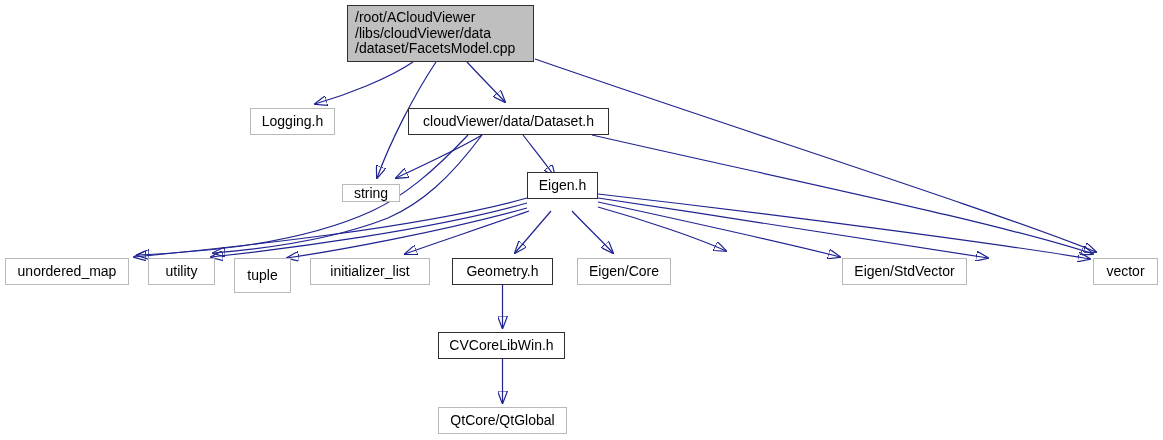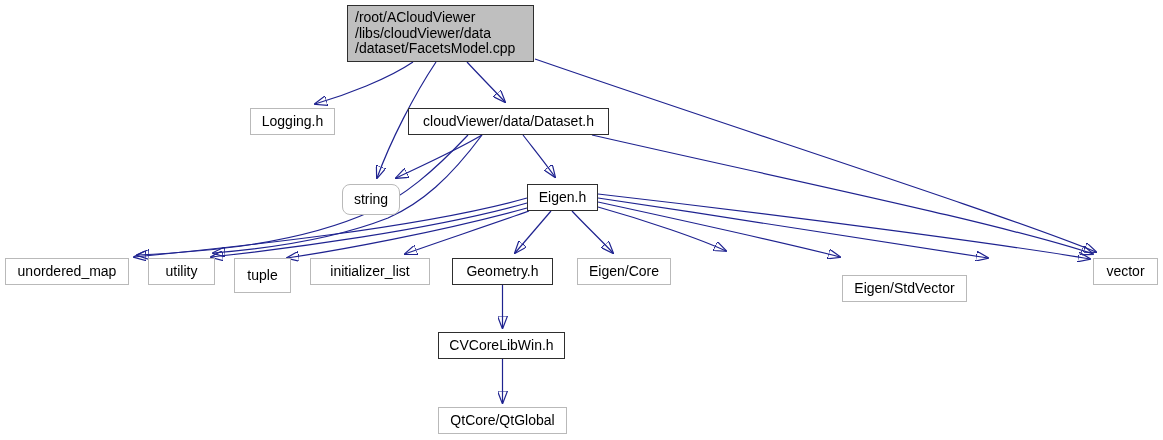--- a/index.html
+++ b/index.html
@@ -117,25 +117,25 @@
   </div>
 
   <div class="node" style="left:250px; top:108px; width:85px; height:27px;">
     <span>Logging.h</span>
   </div>
 
   <div class="node linked" style="left:408px; top:108px; width:201px; height:27px;">
     <span>cloudViewer/data/Dataset.h</span>
   </div>
 
-  <div class="node" style="left:342px; top:184px; width:58px; height:31px;border-radius:8px;">
+  <div class="node" style="left:342px; top:184px; width:58px; height:18px;">
     <span>string</span>
   </div>
 
-  <div class="node linked" style="left:527px; top:184px; width:71px; height:27px;">
+  <div class="node linked" style="left:527px; top:172px; width:71px; height:27px;">
     <span>Eigen.h</span>
   </div>
 
   <div class="node" style="left:5px; top:258px; width:124px; height:27px;">
     <span>unordered_map</span>
   </div>
 
   <div class="node" style="left:148px; top:258px; width:67px; height:27px;">
     <span>utility</span>
   </div>
@@ -150,21 +150,21 @@
 
   <div class="node linked" style="left:452px; top:258px; width:101px; height:27px;">
     <span>Geometry.h</span>
   </div>
 
   <div class="node" style="left:577px; top:258px; width:94px; height:27px;">
     <span>Eigen/Core</span>
   </div>
 
 
-  <div class="node" style="left:842px; top:275px; width:125px; height:27px;">
+  <div class="node" style="left:842px; top:258px; width:125px; height:27px;">
     <span>Eigen/StdVector</span>
   </div>
 
 
   <div class="node" style="left:1093px; top:258px; width:65px; height:27px;">
     <span>vector</span>
   </div>
 
   <div class="node linked" style="left:438px; top:332px; width:127px; height:27px;">
     <span>CVCoreLibWin.h</span>

